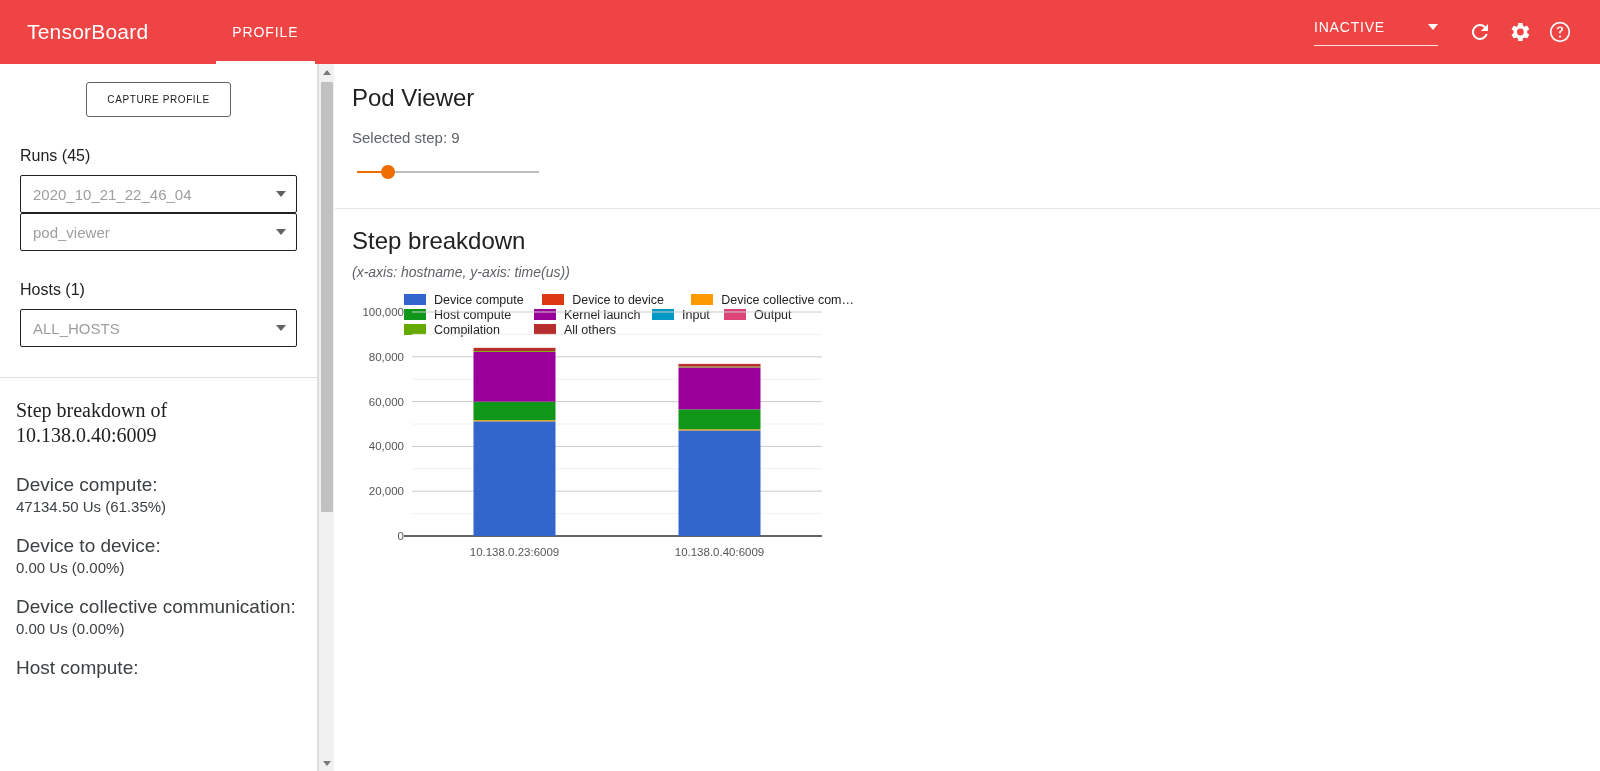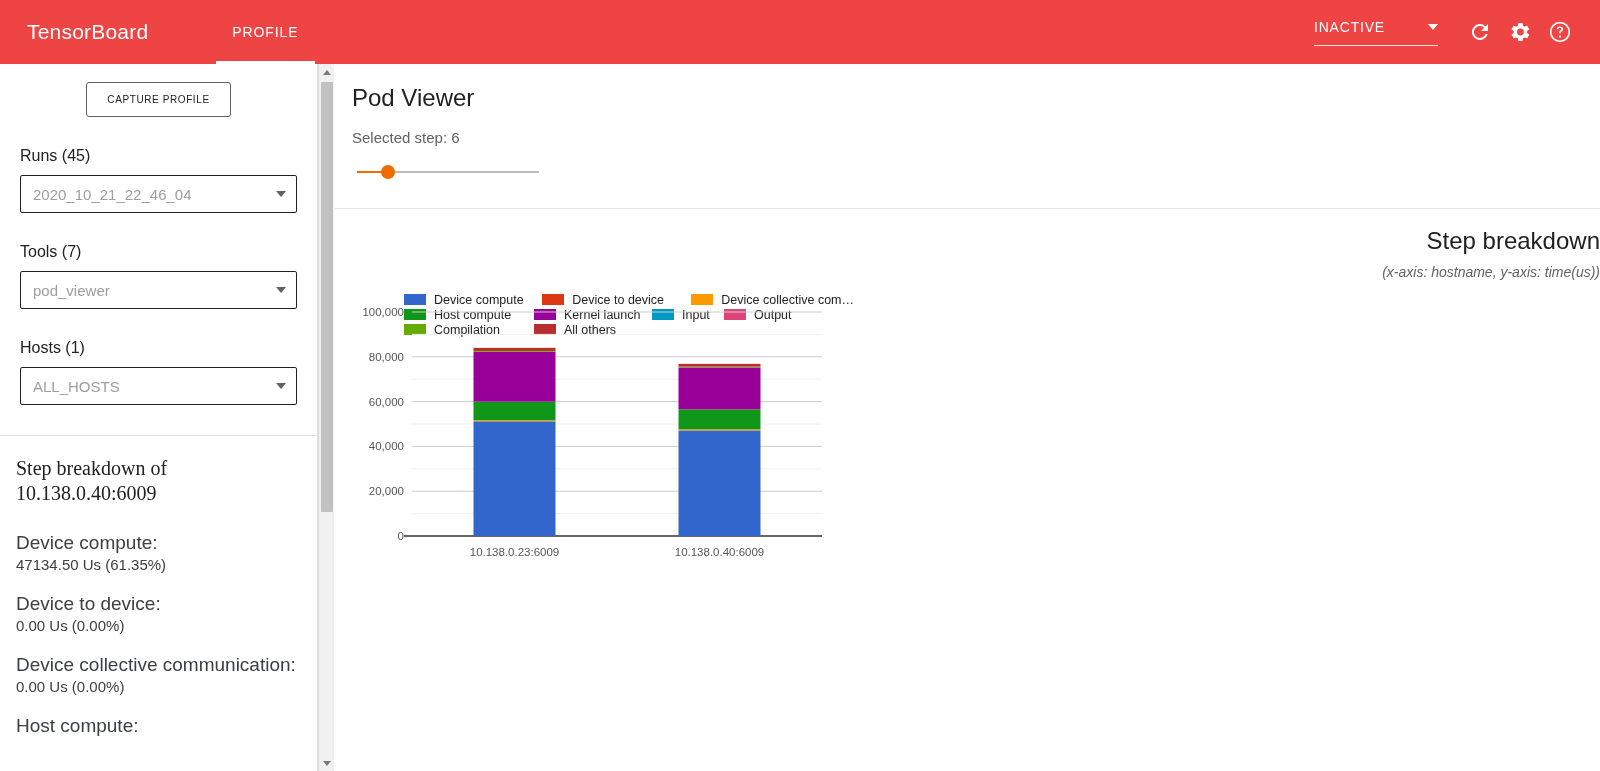--- a/index.html
+++ b/index.html
@@ -145,21 +145,21 @@
     position: absolute; top: 9px; left: 0; width: 30px; height: 2px;
     background: #ef6c00;
   }
   .slider-thumb {
     position: absolute; top: 3px; left: 24px;
     width: 14px; height: 14px; border-radius: 50%; background: #ef6c00;
     cursor: pointer;
   }
   .main-divider { margin-top: 26px; border-top: 1px solid #e5e5e5; }
 
-  .card { padding: 18px 0 0 17px; text-align: right; }
+  .card { padding: 18px 0 0 17px; }
   .card-title { font-size: 24px; color: #212121; font-weight: 400; }
   .card-sub { font-size: 14px; color: #5f6368; font-style: italic; margin-top: 9px; }
 
   
   .chart-wrap { position: relative; width: 900px; height: 300px; margin-top: 12px; }
   .legend {
     position: absolute; left: 52px; top: 0; width: 450px;
   }
   .legend-row { display: flex; align-items: center; height: 15px; margin-bottom: 0px; }
   .legend-item { display: flex; align-items: center; }
@@ -209,21 +209,20 @@
 
   <div class="field-group">
     <div class="field-label">Runs (45)</div>
     <div class="select-box">
       <span class="val">2020_10_21_22_46_04</span>
       <span class="caret-dk"></span>
     </div>
   </div>
 
   <div class="field-group">
-    <div class="field-label">Tools (7)</div>
     <div class="select-box">
       <span class="val">pod_viewer</span>
       <span class="caret-dk"></span>
     </div>
   </div>
 
   <div class="field-group">
     <div class="field-label">Hosts (1)</div>
     <div class="select-box">
       <span class="val">ALL_HOSTS</span>
@@ -259,21 +258,21 @@
     <span class="tri-up"></span>
   </div>
   <div class="sb-thumb"></div>
   <div class="sb-arrow down">
     <span class="tri-dn"></span>
   </div>
 </div>
 
 <div class="main">
   <div class="pv-title">Pod Viewer</div>
-  <div class="sel-step">Selected step: 6</div>
+  <div class="sel-step">Selected step: 9</div>
 
   <div class="slider-row">
     <div class="slider-track"></div>
     <div class="slider-fill"></div>
     <div class="slider-thumb"></div>
   </div>
 
   <div class="main-divider"></div>
 
   <div class="card">

